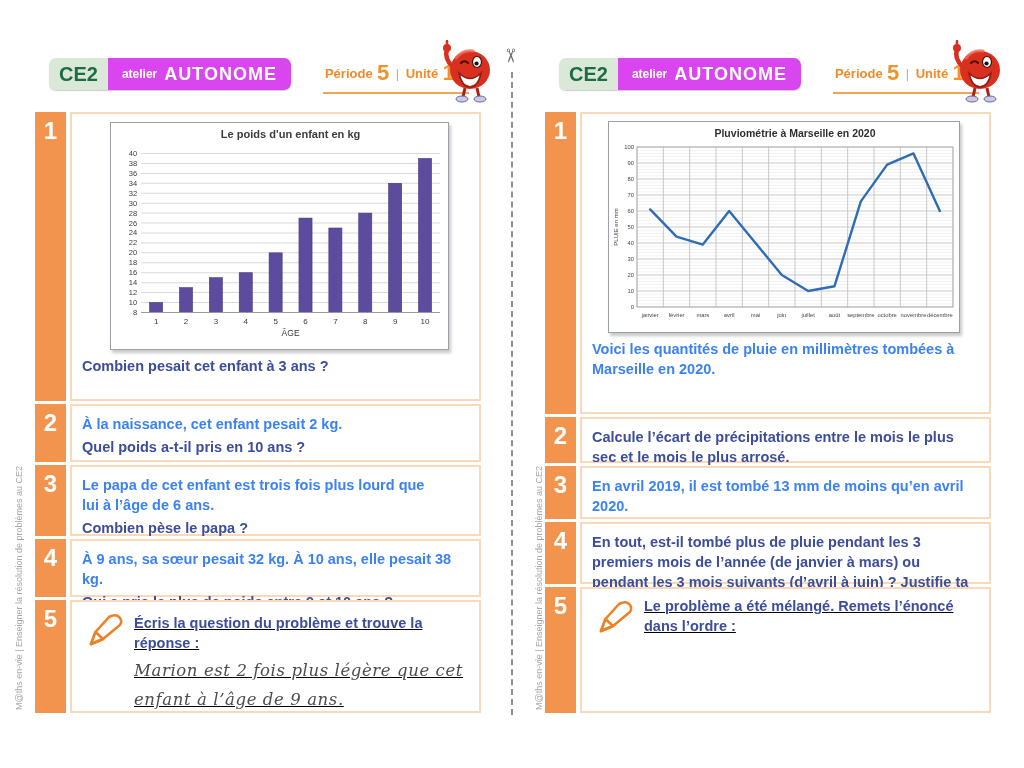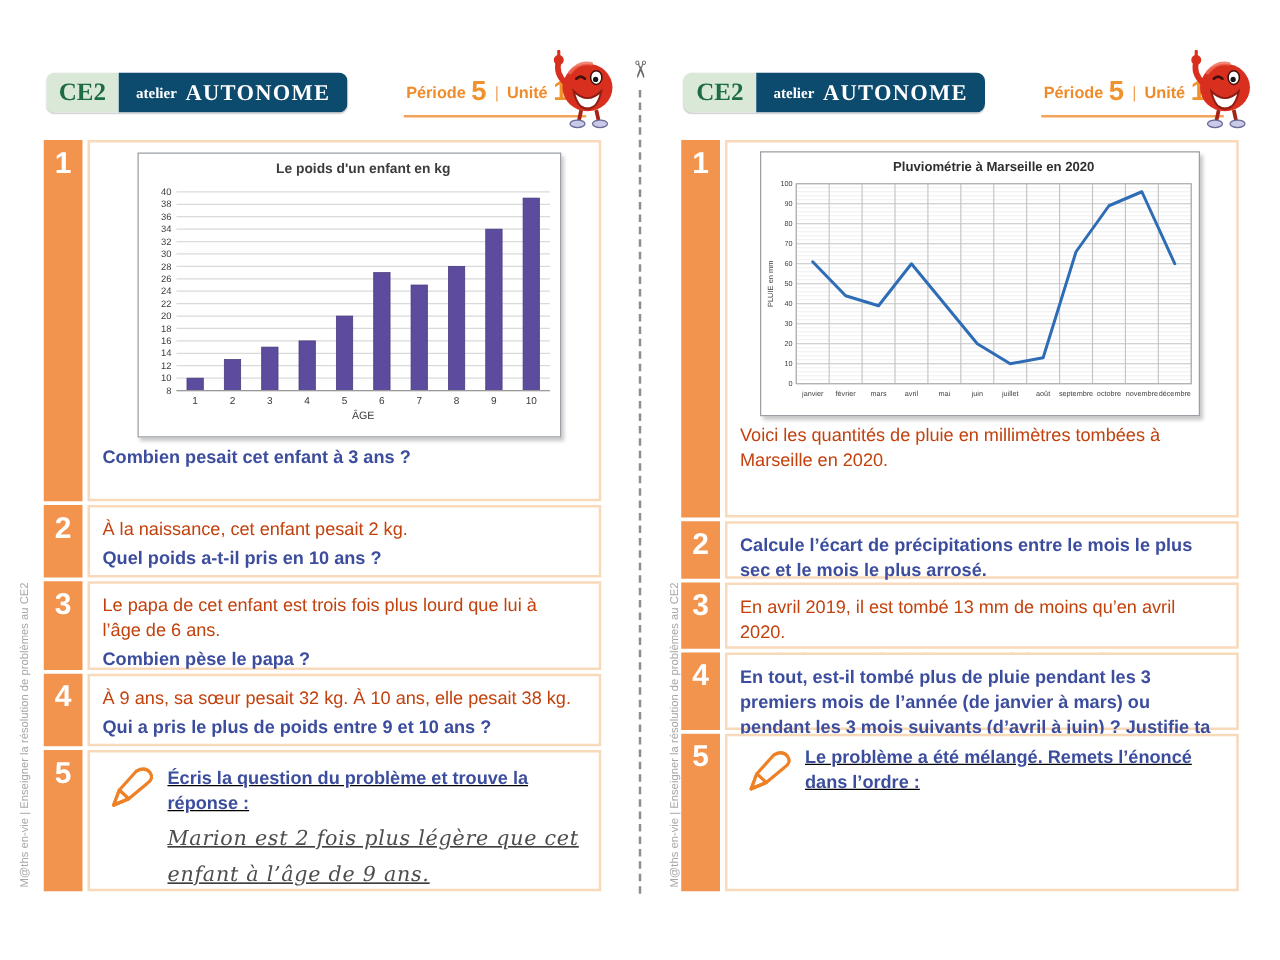--- a/index.html
+++ b/index.html
@@ -4,43 +4,43 @@
 <style>
   html,body{margin:0;padding:0;}
   body{width:1024px;height:768px;position:relative;background:#ffffff;overflow:hidden;
        font-family:"Liberation Sans","DejaVu Sans",sans-serif;}
   .page{position:absolute;top:50px;width:446px;height:665px;}
   #page-left{left:35px;}
   #page-right{left:545px;}
 
   
   .page-header{position:relative;height:62px;}
-  .badge{position:absolute;left:2px;top:8px;display:flex;height:32px;border-radius:7px;
-         overflow:hidden;box-shadow:0 1px 1px rgba(0,0,0,.2);font-family:Liberation Serif, serif;}
+  .badge{position:absolute;left:14px;top:8px;display:flex;height:32px;border-radius:7px;
+         overflow:hidden;box-shadow:0 1px 1px rgba(0,0,0,.2);}
   .badge-ce2{background:#d9e8d7;color:#1e6b47;font-weight:bold;font-size:20px;
              display:flex;align-items:center;padding:0 10px;}
-  .badge-main{background:#0c4a6e;color:#fff;display:flex;align-items:center;gap:7px;padding:0 14px;}
+  .badge-main{background:#d946ef;color:#fff;display:flex;align-items:center;gap:7px;padding:0 14px;}
   .badge-atelier{font-size:12px;font-weight:bold;}
   .badge-autonome{font-size:18px;font-weight:bold;letter-spacing:1px;}
   .periode{position:absolute;left:288px;top:10px;width:146px;text-align:center;
            border-bottom:2px solid #f5a35b;padding-bottom:6px;white-space:nowrap;}
   .p-label{color:#ef8b2a;font-weight:bold;font-size:13px;}
   .p-num{color:#f0922e;font-weight:bold;font-size:22px;vertical-align:-2px;}
   .p-sep{color:#f0a35b;font-size:13px;margin:0 2px;}
   .mascot{position:absolute;left:404px;top:-10px;}
 
   
   .rows{position:absolute;top:62px;left:0;width:446px;}
   .row{display:flex;gap:4px;margin-bottom:3px;}
   .numcell{width:31px;flex:0 0 31px;background:#f2944d;color:#fff;font-weight:bold;
            font-size:24px;display:flex;justify-content:center;align-items:flex-start;
            padding-top:5px;box-sizing:border-box;}
   .cell{flex:1;border:2px solid #f8d9ba;background:#fff;box-sizing:border-box;
         padding:5px 10px 4px 10px;}
-  .statement{margin:3px 0;color:#c2410c;font-size:14.5px;line-height:20px;}
+  .statement{margin:3px 0;color:#3b82f6;font-size:14.5px;line-height:20px;font-weight:bold;}
   .question{margin:3px 0;color:#3c4d9e;font-weight:bold;font-size:14.5px;line-height:20px;}
   .chartbox{background:#fff;border:1px solid #9aa0a6;box-shadow:2px 3px 3px rgba(0,0,0,.22);}
   #chart-weight{width:337px;height:226px;margin:3px 0 6px 28px;}
   #chart-rain{width:350px;height:210px;margin:2px 0 6px 16px;}
   .chartbox svg{display:block;width:100%;height:100%;font-family:"Liberation Sans","DejaVu Sans",sans-serif;}
 
   
   .pen-row{display:flex;text-decoration:underline;}
   .pen-icon{flex:0 0 52px;padding-top:4px;}
   .pen-body{flex:1;}

